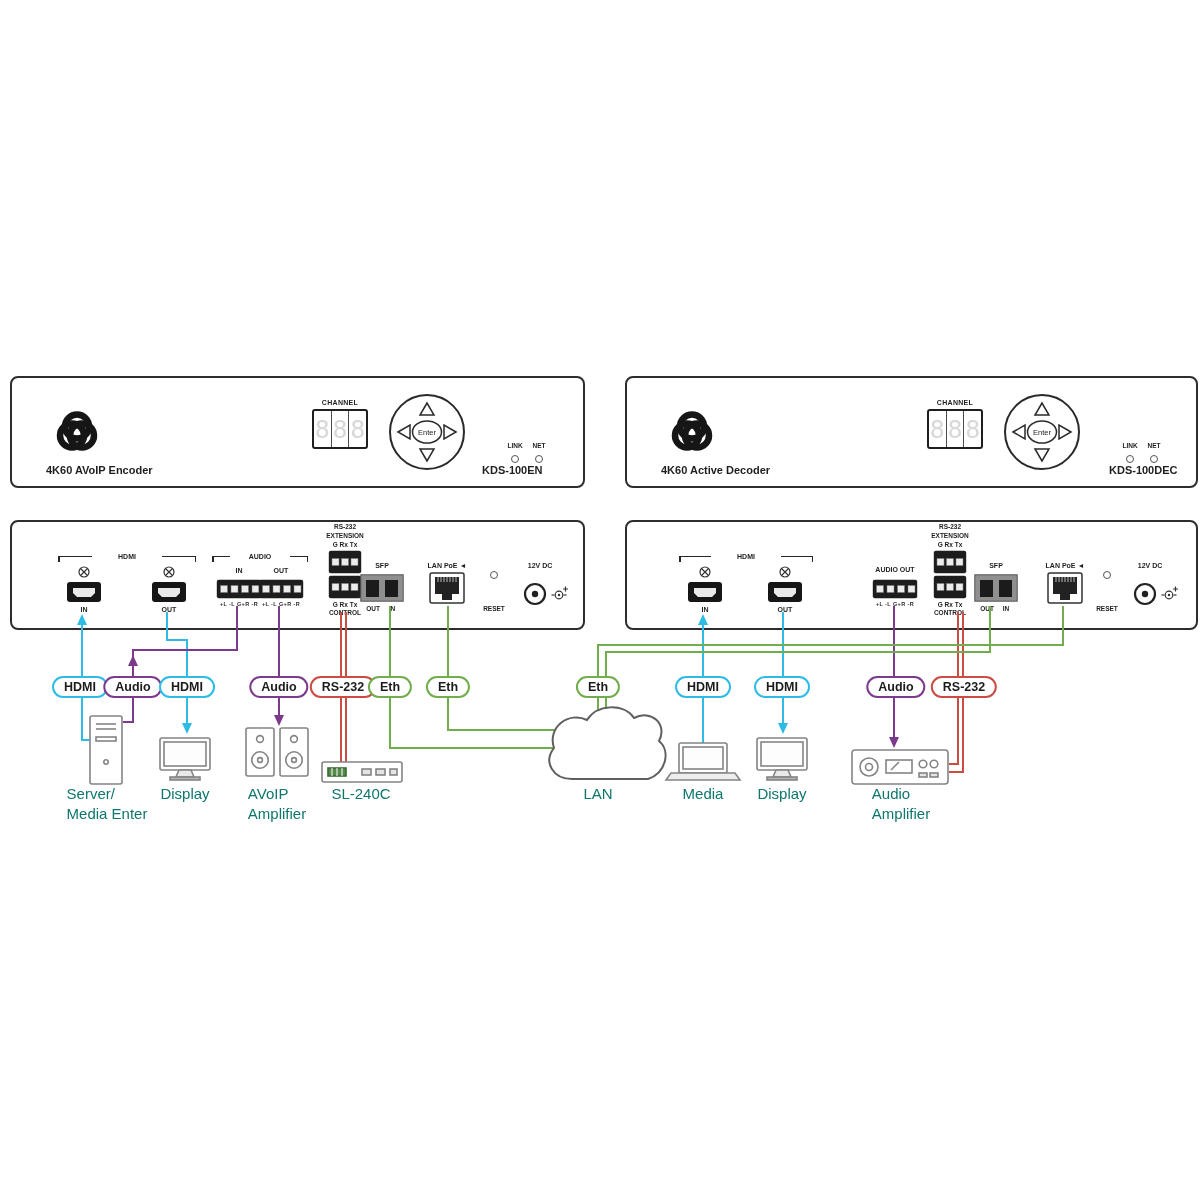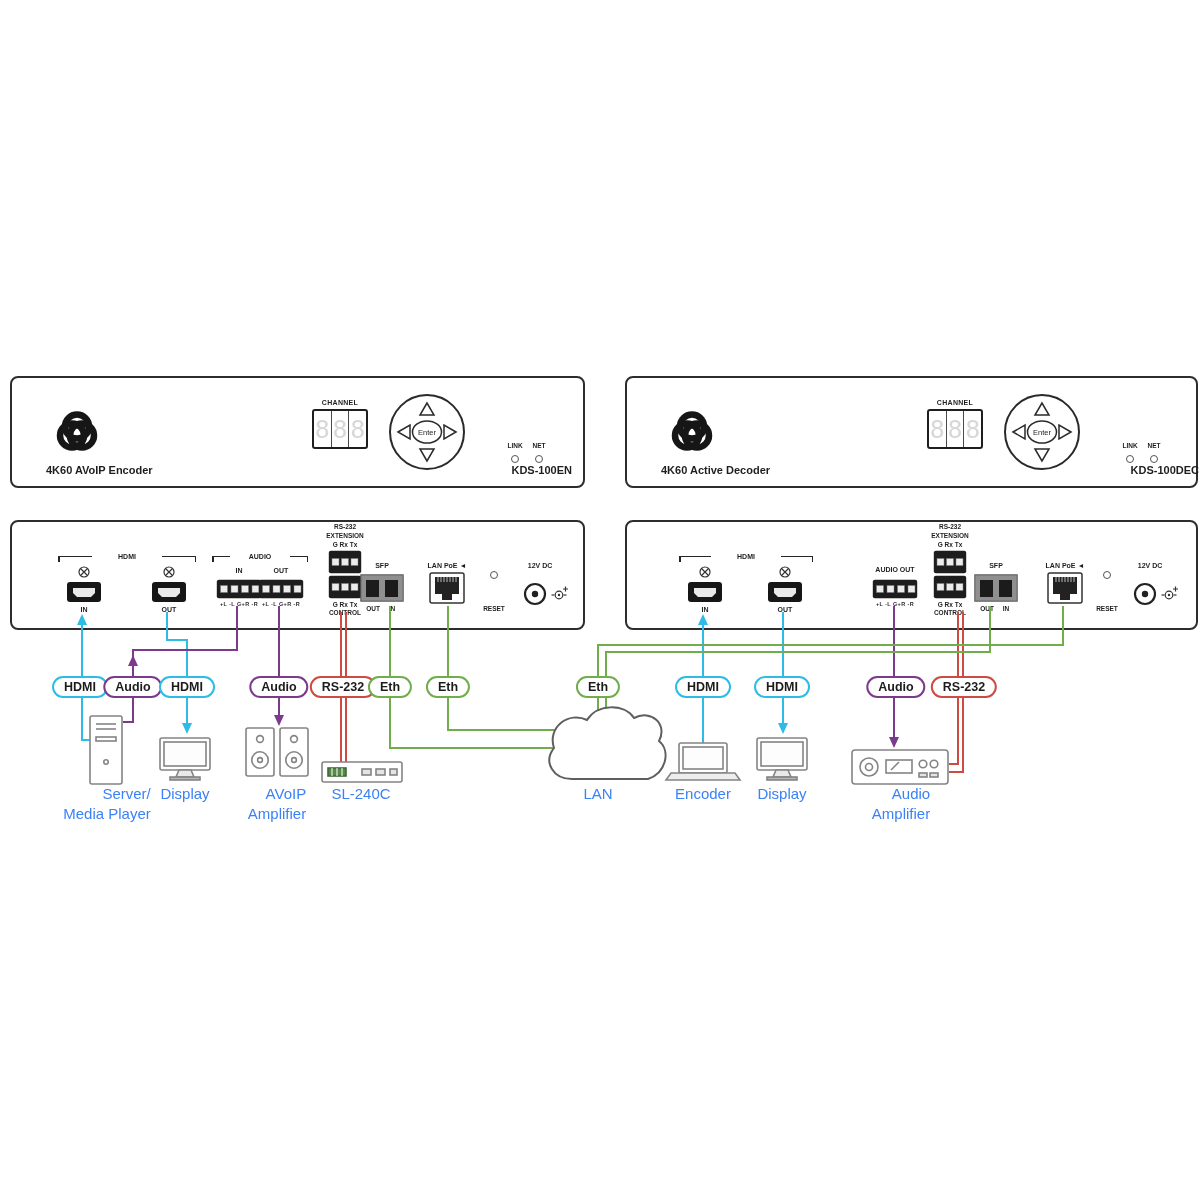--- a/index.html
+++ b/index.html
@@ -6,23 +6,23 @@
 html,body{background:#fff}
 .stage{position:relative;width:1200px;height:1200px;background:#fff;font-family:"Liberation Sans",sans-serif;overflow:hidden}
 .abs{position:absolute}
 .panel{position:absolute;background:#fff;border:2px solid #2d2d2d;border-radius:8px;z-index:2}
 .wires{position:absolute;left:0;top:0;z-index:3;pointer-events:none}
 .pill{position:absolute;z-index:5;transform:translateX(-50%);height:22px;padding:0 10px;border:2px solid #999;border-radius:12px;background:#fff;font-size:12.5px;font-weight:700;line-height:18px;color:#1c1c1c;white-space:nowrap}
 .pill.hdmi{border-color:#2ebce6}
 .pill.audio{border-color:#7c3a8c}
 .pill.rs232{border-color:#cc4b43}
 .pill.eth{border-color:#71ad4c}
-.devlabel{position:absolute;z-index:4;transform:translateX(-50%);text-align:right;font-size:15px;line-height:20px;color:#3b82f6;white-space:nowrap}
+.devlabel{position:absolute;z-index:4;transform:translateX(-50%);text-align:left;font-size:15px;line-height:20px;color:#0f766e;white-space:nowrap}
 .ptitle,.pmodel{position:absolute;font-size:11px;font-weight:700;color:#1e1e1e;white-space:nowrap}
-.pmodel{text-align:right}
+.pmodel{text-align:left}
 .chlabel{position:absolute;font-size:7px;font-weight:700;text-align:center;color:#1e1e1e;letter-spacing:.3px}
 .display{position:absolute;display:flex;width:56px;height:40px;border:2px solid #1e1e1e;border-radius:3px;background:#fff}
 .digit{flex:1;display:flex;align-items:center;justify-content:center;font-family:"DejaVu Sans Mono",monospace;font-size:25px;color:#d8d8d8}
 .digit.mid{border-left:1.5px solid #4a4a4a;border-right:1.5px solid #4a4a4a}
 .ledlabel{position:absolute;font-size:6.5px;font-weight:700;color:#1e1e1e;text-align:center}
 .led{position:absolute;width:8px;height:8px;border:1.5px solid #555;border-radius:50%;background:#fff}
 .rl{position:absolute;font-size:7px;font-weight:700;color:#1e1e1e;text-align:center;line-height:8px}
 .rs{position:absolute;font-size:6.5px;font-weight:700;color:#1e1e1e;text-align:center;line-height:8px}
 .rp{position:absolute;font-size:5.5px;font-weight:600;color:#2a2a2a;text-align:center;line-height:7px;letter-spacing:.4px;white-space:nowrap}
 .bracket{position:absolute;border-top:1.5px solid #262626;height:6px}
@@ -415,37 +415,37 @@
   <div class="pill eth" style="left:390px;top:676px">Eth</div>
   <div class="pill eth" style="left:448px;top:676px">Eth</div>
   <div class="pill eth" style="left:598px;top:676px">Eth</div>
   <div class="pill hdmi" style="left:703px;top:676px">HDMI</div>
   <div class="pill hdmi" style="left:782px;top:676px">HDMI</div>
   <div class="pill audio" style="left:896px;top:676px">Audio</div>
   <div class="pill rs232" style="left:964px;top:676px">RS-232</div>
 
   <div class="devlabel" style="left:107px;top:784px">
     <div>Server/</div>
-    <div>Media Player</div>
+    <div>Media Enter</div>
   </div>
   <div class="devlabel" style="left:185px;top:784px">
     <div>Display</div>
   </div>
   <div class="devlabel" style="left:277px;top:784px">
     <div>AVoIP</div>
     <div>Amplifier</div>
   </div>
   <div class="devlabel" style="left:361px;top:784px">
     <div>SL-240C</div>
   </div>
   <div class="devlabel" style="left:598px;top:784px">
     <div>LAN</div>
   </div>
   <div class="devlabel" style="left:703px;top:784px">
-    <div>Encoder</div>
+    <div>Media</div>
   </div>
   <div class="devlabel" style="left:782px;top:784px">
     <div>Display</div>
   </div>
   <div class="devlabel" style="left:901px;top:784px">
     <div>Audio</div>
     <div>Amplifier</div>
   </div>
 
 </div>

